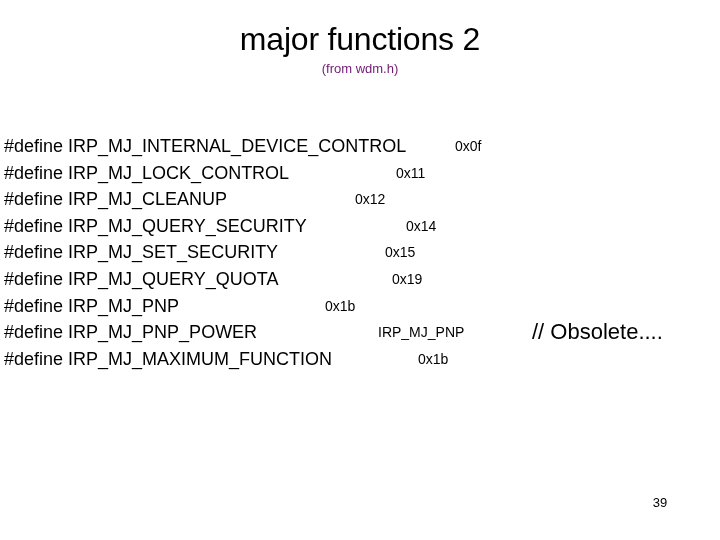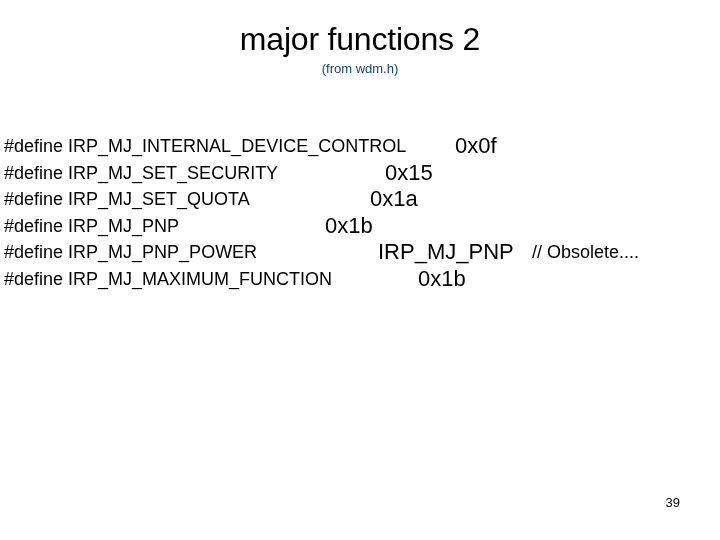--- a/index.html
+++ b/index.html
@@ -38,21 +38,21 @@
   }
   .slide-subtitle {
     position: absolute;
     left: 0;
     top: 61px;
     width: 720px;
     text-align: center;
     font-size: 13px;
     line-height: 16px;
     font-weight: normal;
-    color: #0c4a6e;
+    color: #701a75;
     white-space: nowrap;
   }
   .code-body {
     position: absolute;
     left: 4px;
     top: 110px;
     width: 716px;
     margin-top: 23px;
   }
   .code-line {
@@ -65,55 +65,58 @@
   }
   .code-line .tok-define {
     display: inline;
   }
   .code-line .tok-name {
     display: inline;
   }
   .code-line .tok-value {
     position: absolute;
     top: 0;
-    font-size: 22px;
+    font-size: 14px;
     line-height: 26.6px;
     white-space: nowrap;
   }
   .code-line .tok-comment {
     position: absolute;
     top: 0;
-    font-size: 18px;
+    font-size: 22px;
     line-height: 26.6px;
     white-space: nowrap;
   }
   .page-number {
     position: absolute;
     left: 640px;
     top: 495px;
     width: 40px;
     font-size: 13px;
     line-height: 16px;
-    text-align: right;
+    text-align: center;
     color: #000000;
   }
 </style>
 </head>
 <body>
 
 <div class="slide">
 
   <div class="slide-title">major functions 2</div>
 
   <div class="slide-subtitle">(from wdm.h)</div>
 
   <div class="code-body">
       <div class="code-line"><span class="tok-define">#define</span> <span class="tok-name">IRP_MJ_INTERNAL_DEVICE_CONTROL</span><span class="tok-value" style="left: 451px;">0x0f</span></div>
+      <div class="code-line"><span class="tok-define">#define</span> <span class="tok-name">IRP_MJ_LOCK_CONTROL</span><span class="tok-value" style="left: 392px;">0x11</span></div>
+      <div class="code-line"><span class="tok-define">#define</span> <span class="tok-name">IRP_MJ_CLEANUP</span><span class="tok-value" style="left: 351px;">0x12</span></div>
+      <div class="code-line"><span class="tok-define">#define</span> <span class="tok-name">IRP_MJ_QUERY_SECURITY</span><span class="tok-value" style="left: 402px;">0x14</span></div>
       <div class="code-line"><span class="tok-define">#define</span> <span class="tok-name">IRP_MJ_SET_SECURITY</span><span class="tok-value" style="left: 381px;">0x15</span></div>
-      <div class="code-line"><span class="tok-define">#define</span> <span class="tok-name">IRP_MJ_SET_QUOTA</span><span class="tok-value" style="left: 366px;">0x1a</span></div>
+      <div class="code-line"><span class="tok-define">#define</span> <span class="tok-name">IRP_MJ_QUERY_QUOTA</span><span class="tok-value" style="left: 388px;">0x19</span></div>
       <div class="code-line"><span class="tok-define">#define</span> <span class="tok-name">IRP_MJ_PNP</span><span class="tok-value" style="left: 321px;">0x1b</span></div>
       <div class="code-line"><span class="tok-define">#define</span> <span class="tok-name">IRP_MJ_PNP_POWER</span><span class="tok-value" style="left: 374px;">IRP_MJ_PNP</span><span class="tok-comment" style="left: 528px;">// Obsolete....</span></div>
       <div class="code-line"><span class="tok-define">#define</span> <span class="tok-name">IRP_MJ_MAXIMUM_FUNCTION</span><span class="tok-value" style="left: 414px;">0x1b</span></div>
     </div>
 
   <div class="page-number">39</div>
 
 </div>
 
 </body></html>

